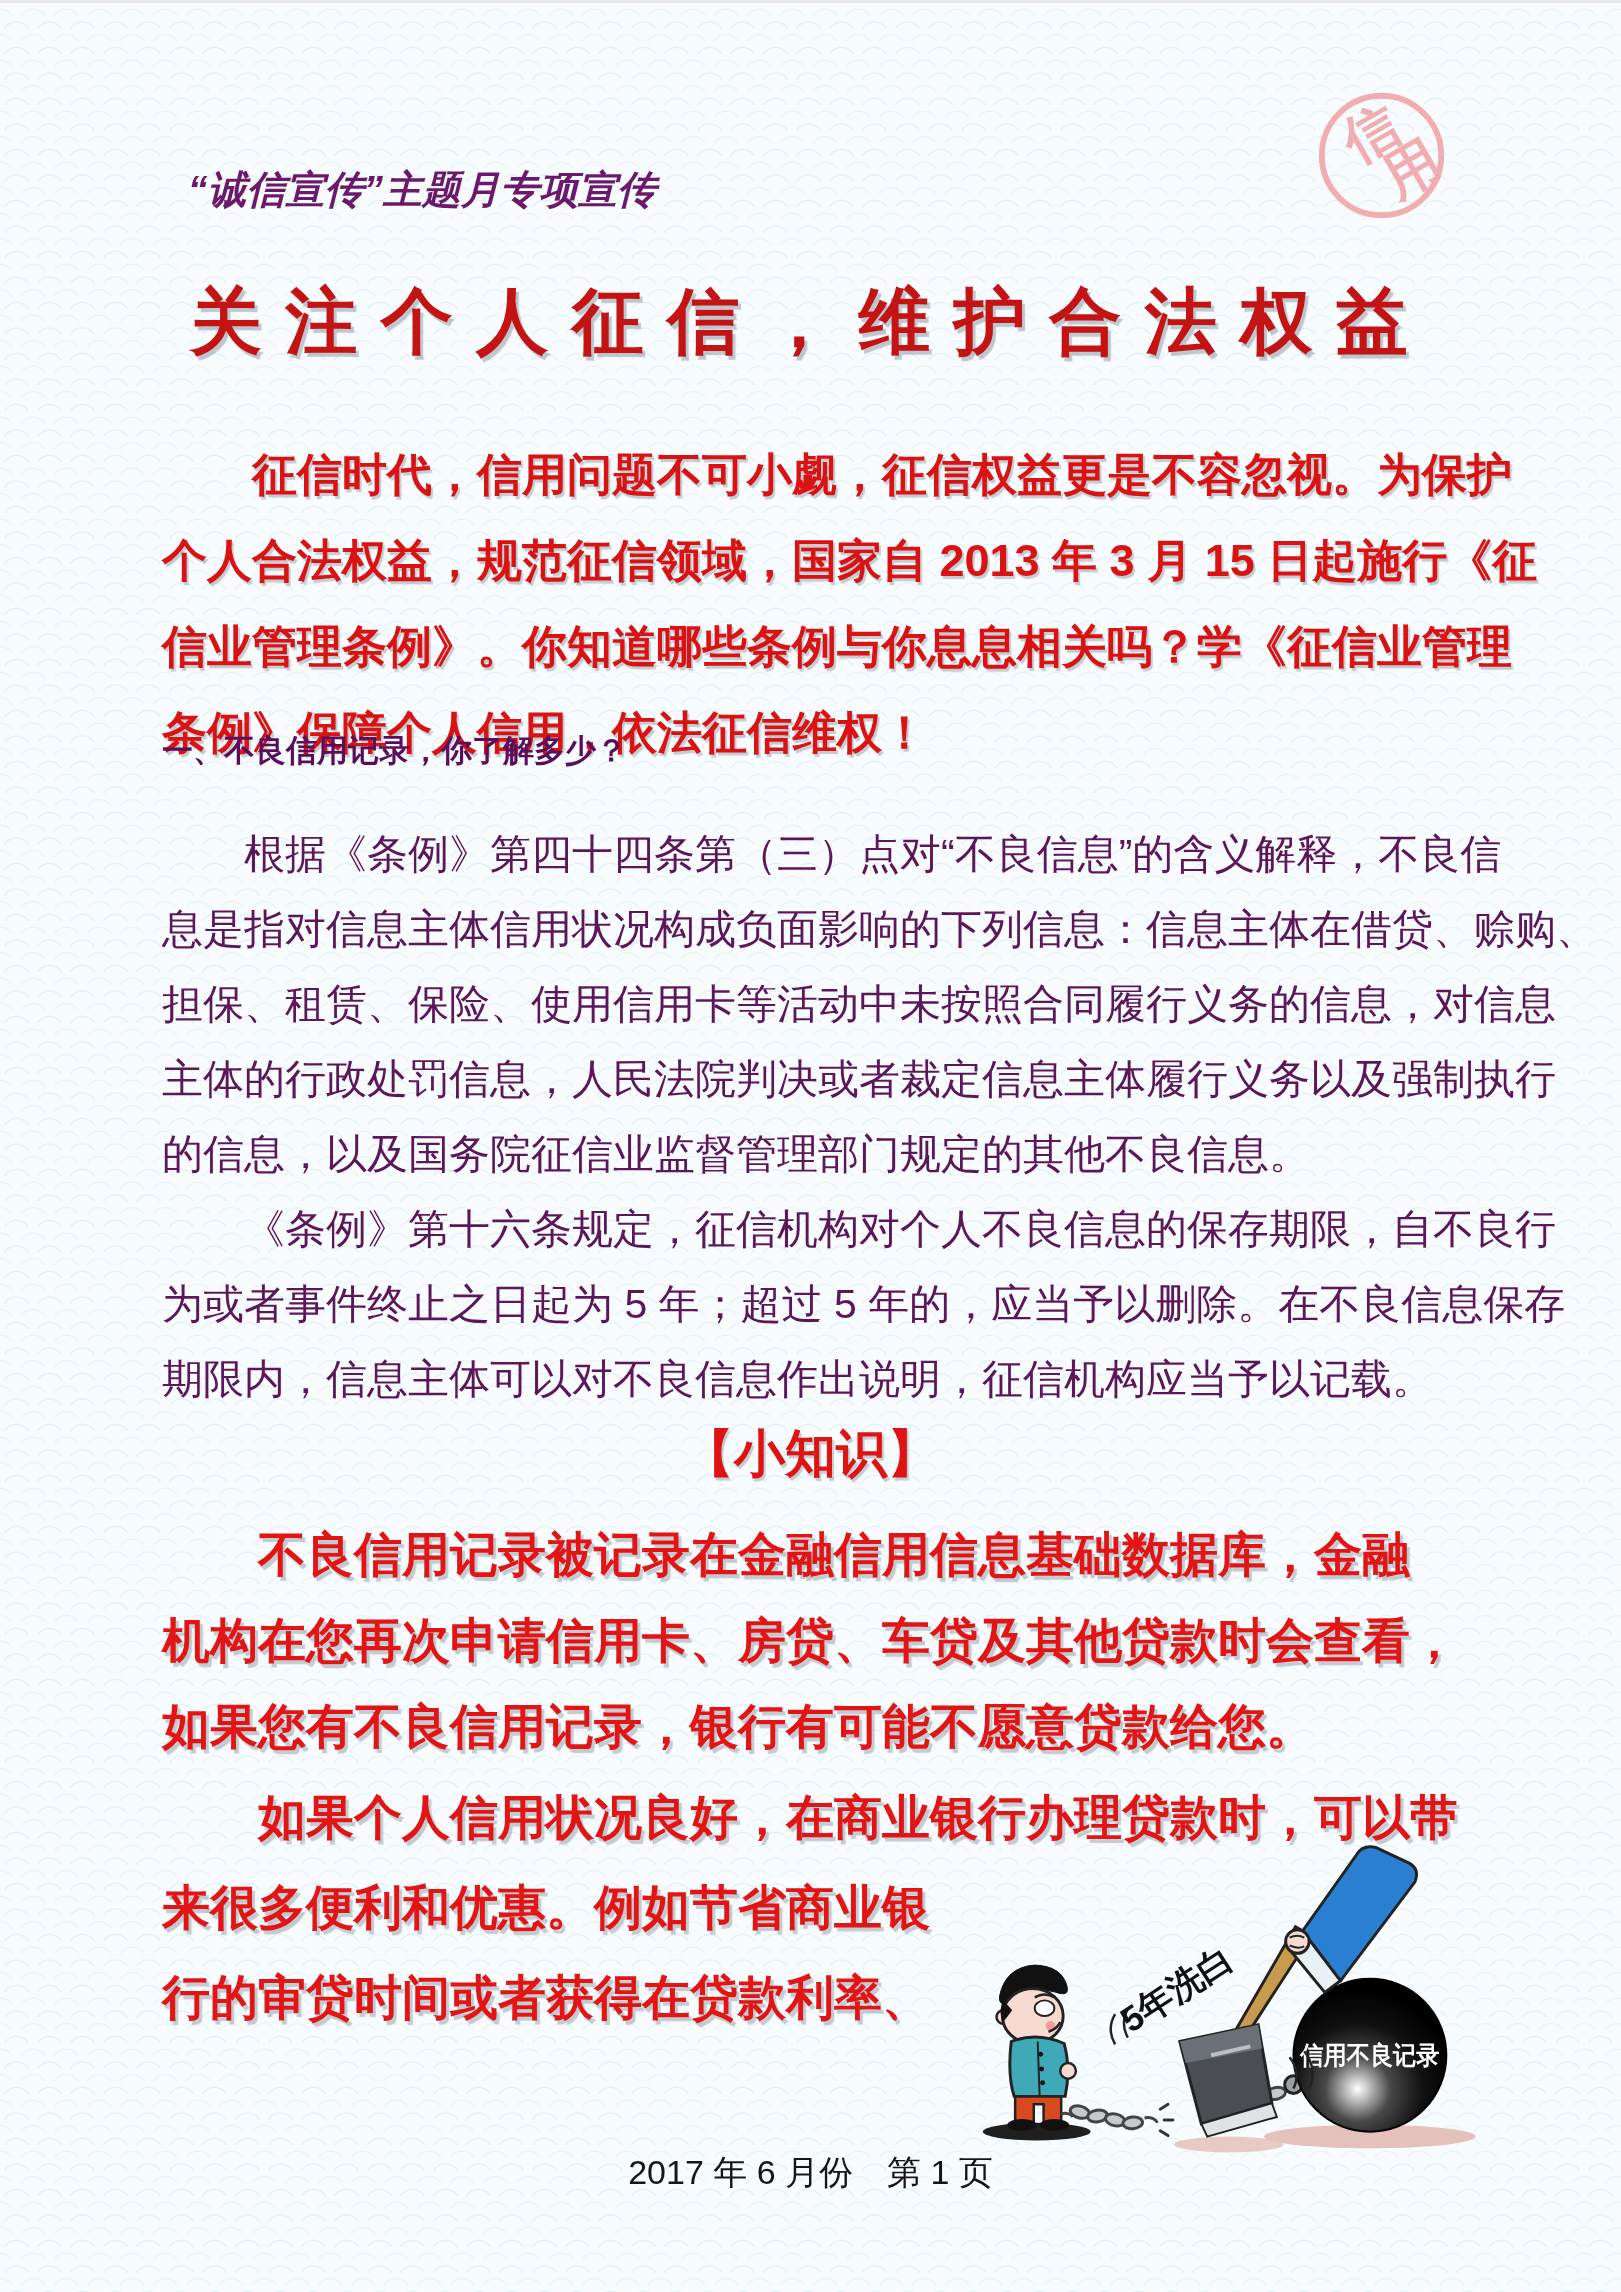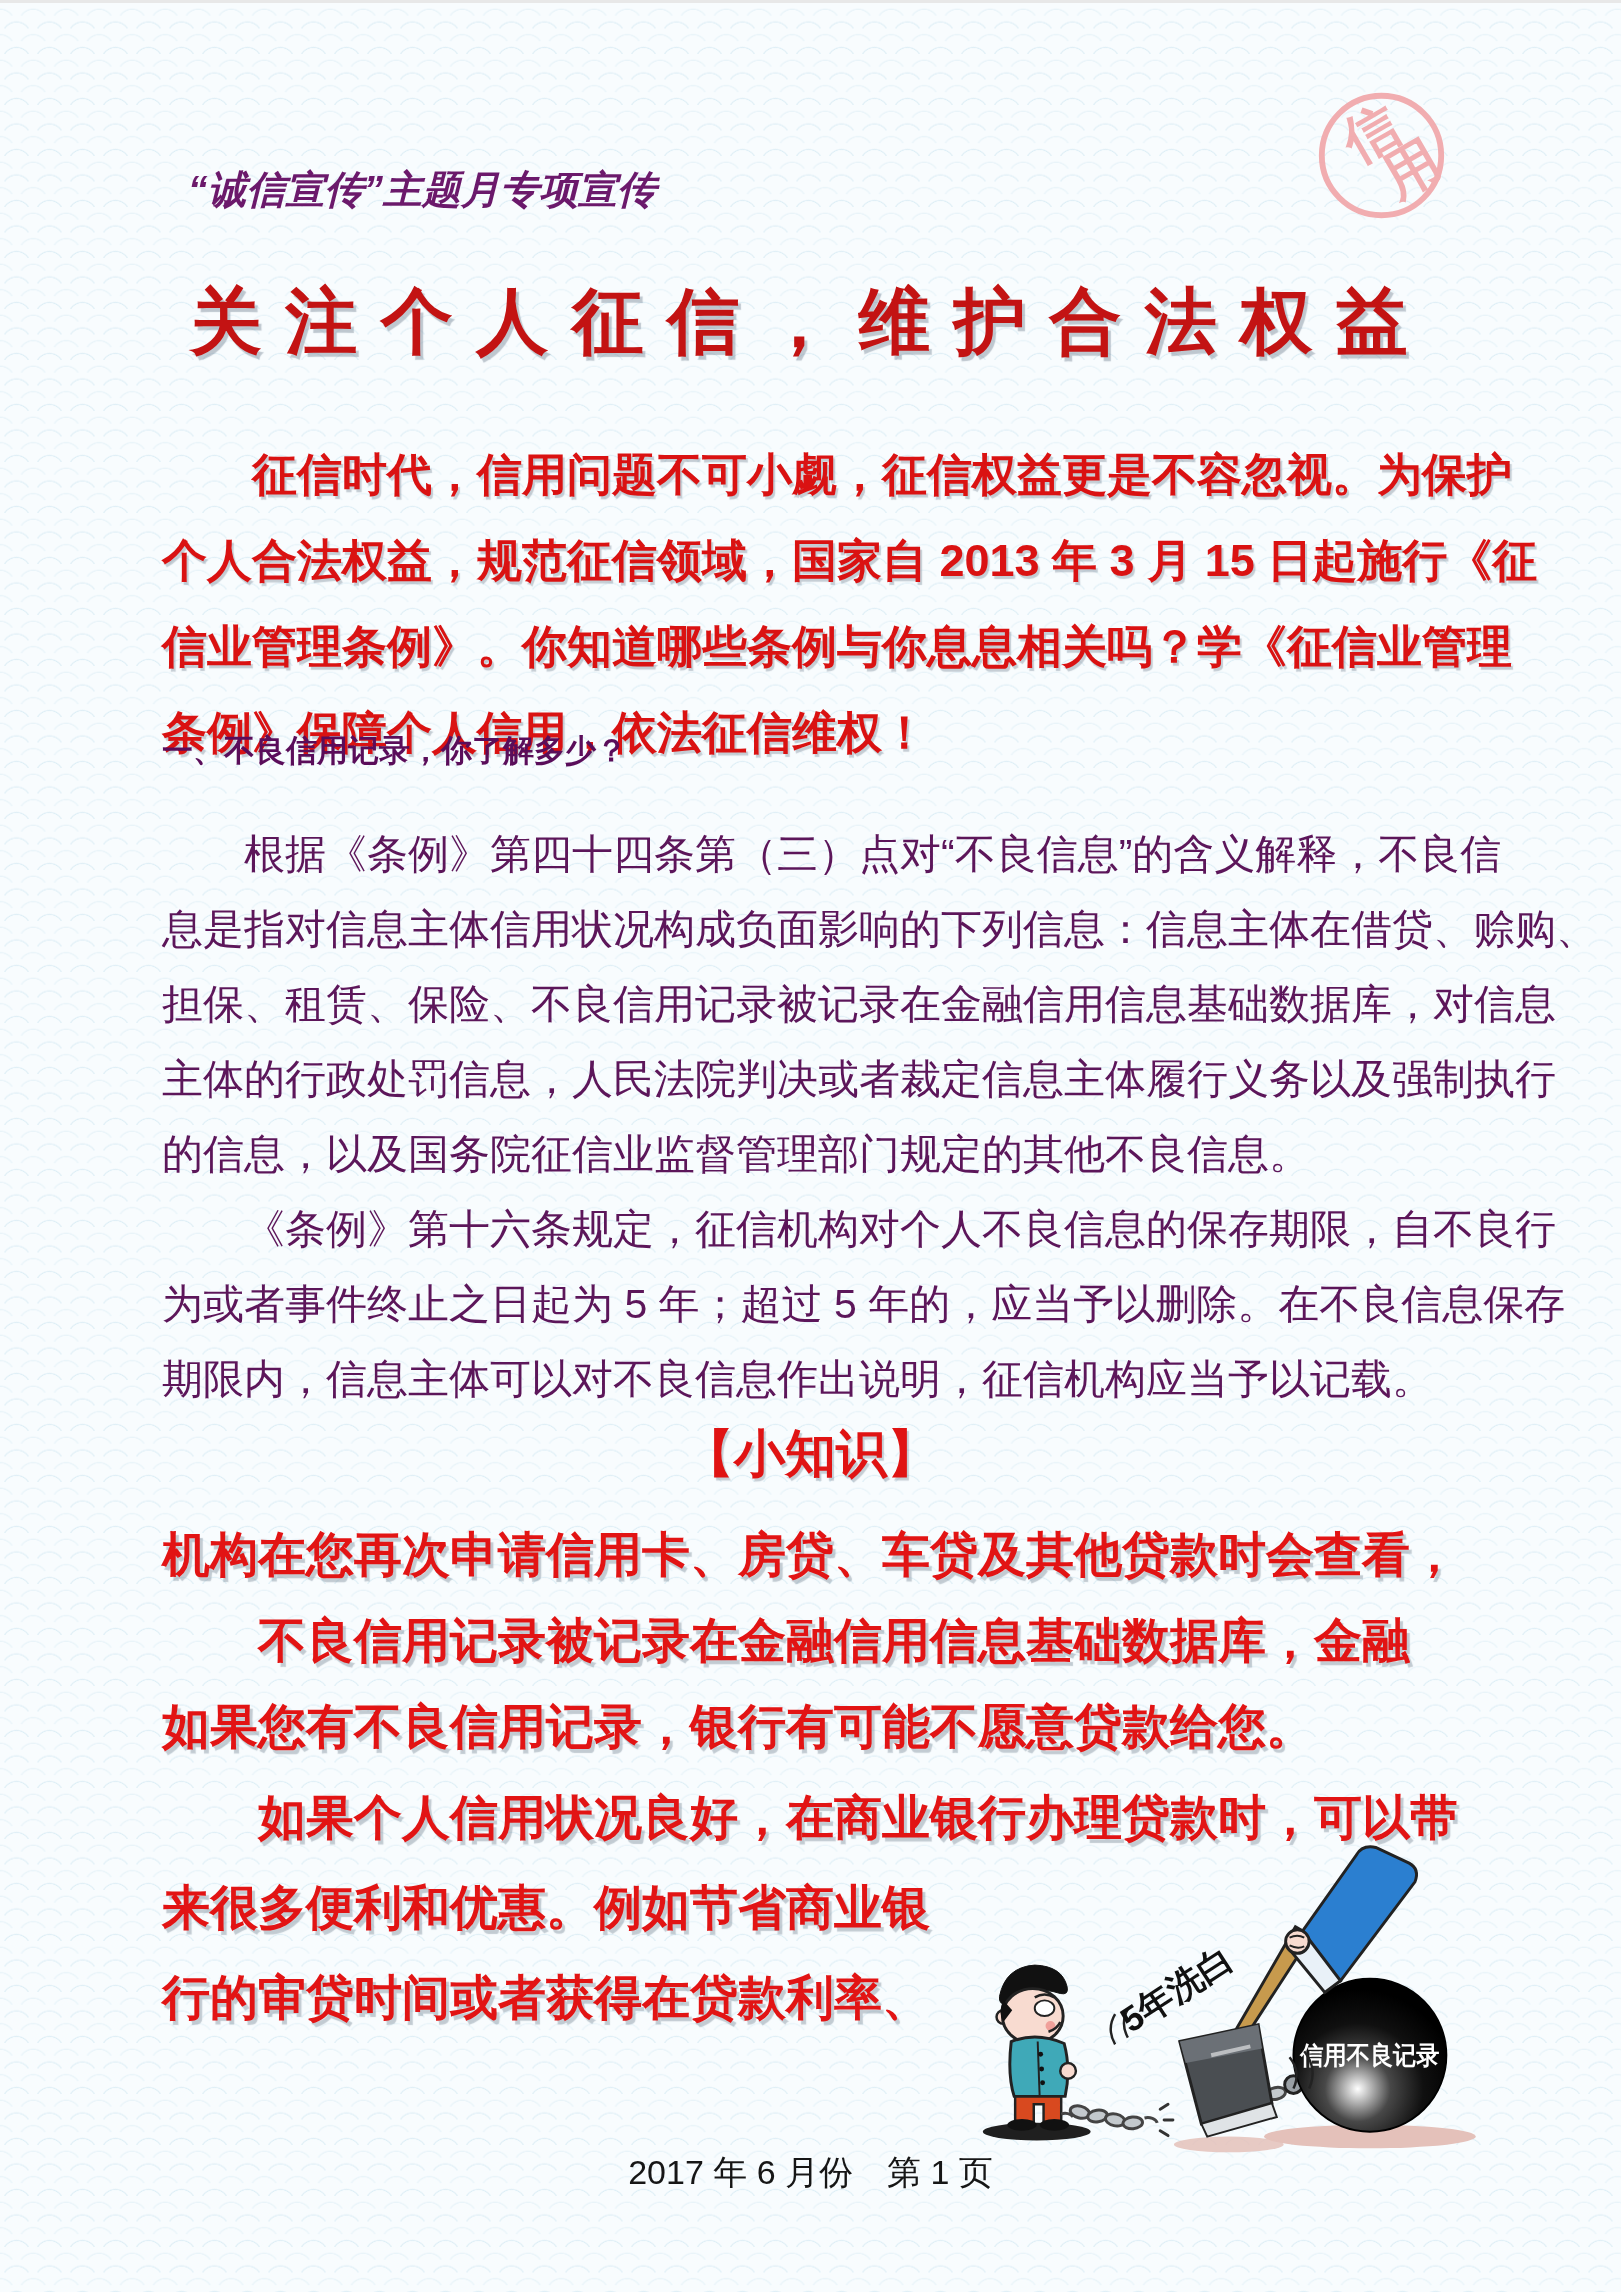--- a/index.html
+++ b/index.html
@@ -87,36 +87,36 @@
     <div class="line">信业管理条例》。你知道哪些条例与你息息相关吗？学《征信业管理</div>
     <div class="line">条例》保障个人信用，依法征信维权！</div>
   </div>
 
   <div class="h1">一、不良信用记录，你了解多少？</div>
 
   <div class="body-text">
     <div>
       <div class="line ind">根据《条例》第四十四条第（三）点对“不良信息”的含义解释，不良信</div>
       <div class="line">息是指对信息主体信用状况构成负面影响的下列信息：信息主体在借贷、赊购、</div>
-      <div class="line">担保、租赁、保险、不良信用记录被记录在金融信用信息基础数据库，对信息</div>
+      <div class="line">担保、租赁、保险、使用信用卡等活动中未按照合同履行义务的信息，对信息</div>
       <div class="line">主体的行政处罚信息，人民法院判决或者裁定信息主体履行义务以及强制执行</div>
       <div class="line">的信息，以及国务院征信业监督管理部门规定的其他不良信息。</div>
     </div>
     <div>
       <div class="line ind">《条例》第十六条规定，征信机构对个人不良信息的保存期限，自不良行</div>
       <div class="line">为或者事件终止之日起为 5 年；超过 5 年的，应当予以删除。在不良信息保存</div>
       <div class="line">期限内，信息主体可以对不良信息作出说明，征信机构应当予以记载。</div>
     </div>
   </div>
 
   <div class="tips-head">【小知识】</div>
 
   <div class="tips1">
+    <div class="line ind">不良信用记录被记录在金融信用信息基础数据库，金融</div>
     <div class="line">机构在您再次申请信用卡、房贷、车贷及其他贷款时会查看，</div>
-    <div class="line ind">不良信用记录被记录在金融信用信息基础数据库，金融</div>
     <div class="line">如果您有不良信用记录，银行有可能不愿意贷款给您。</div>
   </div>
 
   <div class="tips2">
     <div class="line ind">如果个人信用状况良好，在商业银行办理贷款时，可以带</div>
     <div class="line">来很多便利和优惠。例如节省商业银</div>
     <div class="line">行的审贷时间或者获得在贷款利率、</div>
   </div>
 
   <svg class="illustration" viewBox="0 0 565 350">

